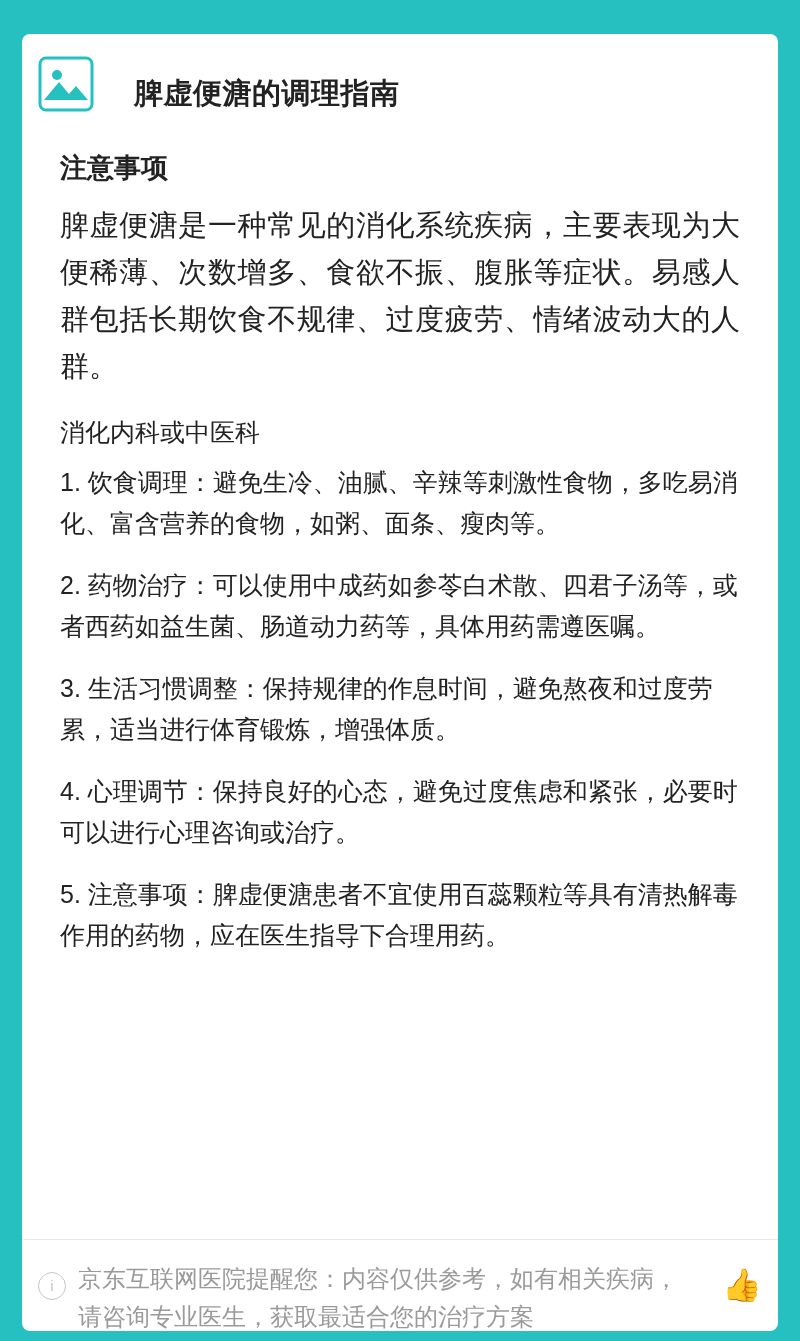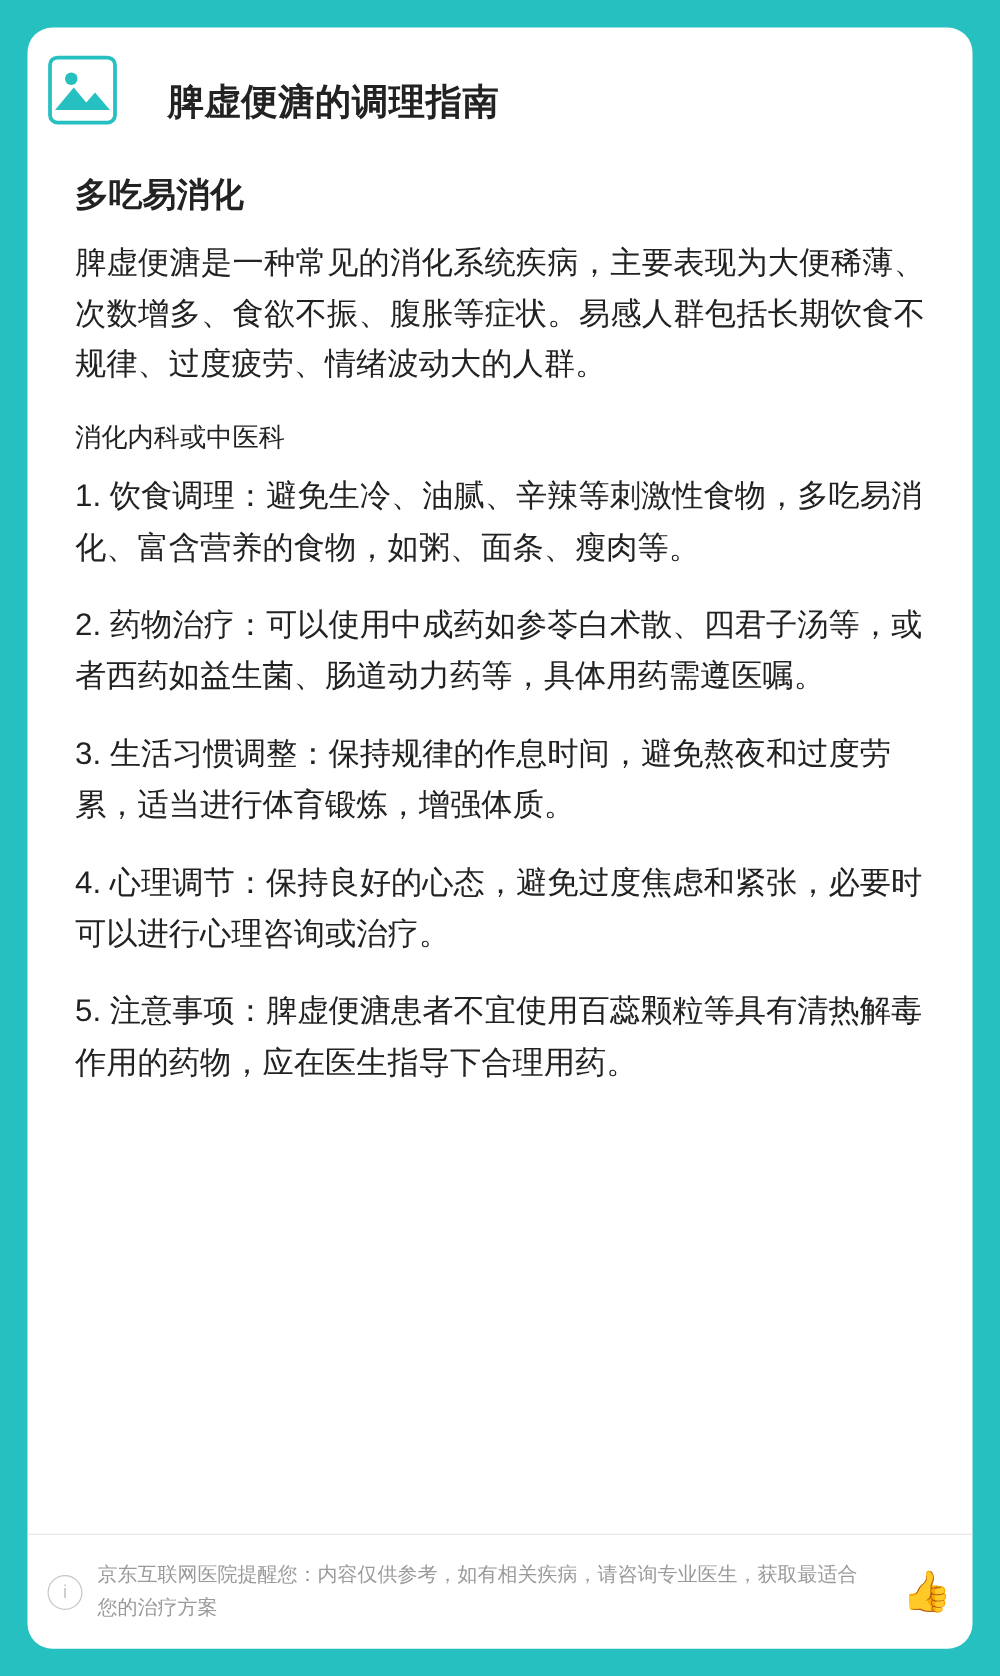--- a/index.html
+++ b/index.html
@@ -9,25 +9,25 @@
   body {
     width: 800px;
     height: 1341px;
     background: #27c0c0;
     font-family: "Liberation Sans", sans-serif;
     overflow: hidden;
   }
   .card {
     position: absolute;
     left: 22px;
-    top: 22px;
+    top: 34px;
     width: 756px;
     height: 1297px;
     background: #ffffff;
-    border-radius: 20px;
+    border-radius: 8px;
     box-sizing: border-box;
     overflow: hidden;
   }
   .header {
     position: relative;
     height: 92px;
   }
   .doc-icon {
     position: absolute;
     left: 16px;
@@ -49,31 +49,31 @@
     box-sizing: border-box;
   }
   h2.section-title {
     font-size: 27px;
     font-weight: bold;
     color: #222222;
     margin: 26px 0 18px 0;
     line-height: 1.2;
   }
   p.body-text {
-    font-size: 25px;
+    font-size: 29px;
     color: #222222;
     line-height: 1.62;
     margin: 0 0 22px 0;
     text-align: justify;
   }
   p.body-text:last-child {
     margin-bottom: 0;
   }
   .plain {
-    font-size: 21px;
+    font-size: 25px;
     color: #222222;
     line-height: 1.6;
     margin: 0 0 10px 0;
   }
   .points p {
     font-size: 25px;
     color: #222222;
     line-height: 1.62;
     margin: 0 0 22px 0;
   }
@@ -97,21 +97,21 @@
     color: #c6c6c6;
     font-size: 15px;
     line-height: 26px;
     text-align: center;
   }
   .footer-text {
     position: absolute;
     left: 56px;
     top: 20px;
     width: 620px;
-    font-size: 16px;
+    font-size: 24px;
     color: #9a9a9a;
     line-height: 1.6;
   }
   .thumb {
     position: absolute;
     right: 16px;
     top: 26px;
     font-size: 32px;
     color: #f3c64a;
   }
@@ -127,21 +127,21 @@
         <rect x="2" y="2" width="52" height="52" rx="6" fill="#ffffff" stroke="#27c0c0" stroke-width="3"></rect>
         <circle cx="19" cy="19" r="5" fill="#27c0c0"></circle>
         <path d="M6 44 L21 26 L31 38 L38 30 L50 44 Z" fill="#27c0c0"></path>
       </svg>
     </span>
     <div class="title">脾虚便溏的调理指南</div>
   </div>
 
   <div class="content">
 
-    <h2 class="section-title">多吃易消化</h2>
+    <h2 class="section-title">注意事项</h2>
     <p class="body-text">脾虚便溏是一种常见的消化系统疾病，主要表现为大便稀薄、次数增多、食欲不振、腹胀等症状。易感人群包括长期饮食不规律、过度疲劳、情绪波动大的人群。</p>
 
     <p class="plain">消化内科或中医科</p>
 
     <div class="points">
       <p>1. 饮食调理：避免生冷、油腻、辛辣等刺激性食物，多吃易消化、富含营养的食物，如粥、面条、瘦肉等。</p>
       <p>2. 药物治疗：可以使用中成药如参苓白术散、四君子汤等，或者西药如益生菌、肠道动力药等，具体用药需遵医嘱。</p>
       <p>3. 生活习惯调整：保持规律的作息时间，避免熬夜和过度劳累，适当进行体育锻炼，增强体质。</p>
       <p>4. 心理调节：保持良好的心态，避免过度焦虑和紧张，必要时可以进行心理咨询或治疗。</p>
       <p>5. 注意事项：脾虚便溏患者不宜使用百蕊颗粒等具有清热解毒作用的药物，应在医生指导下合理用药。</p>

